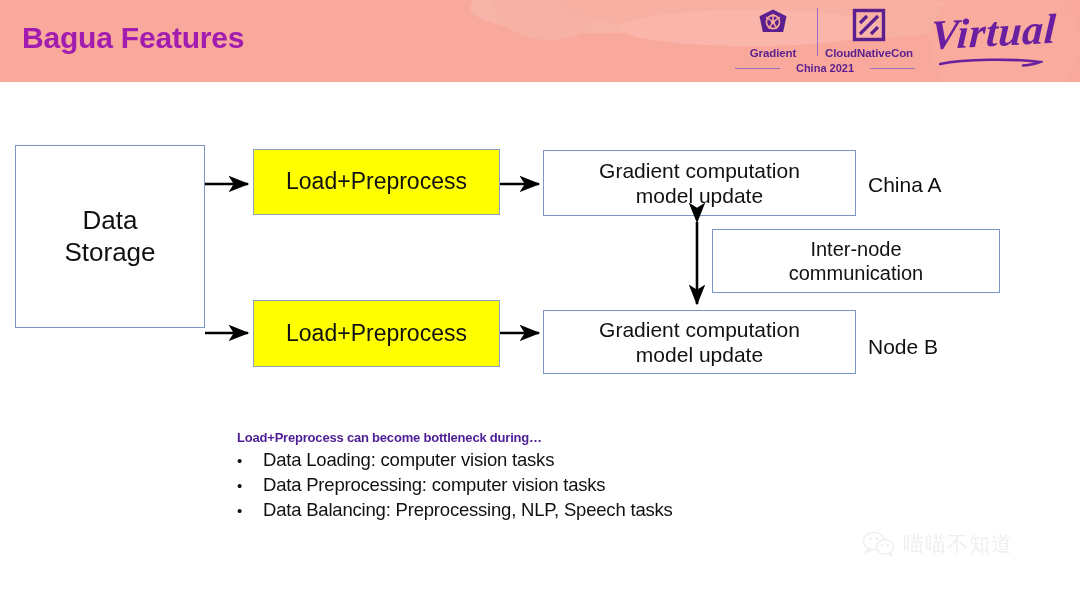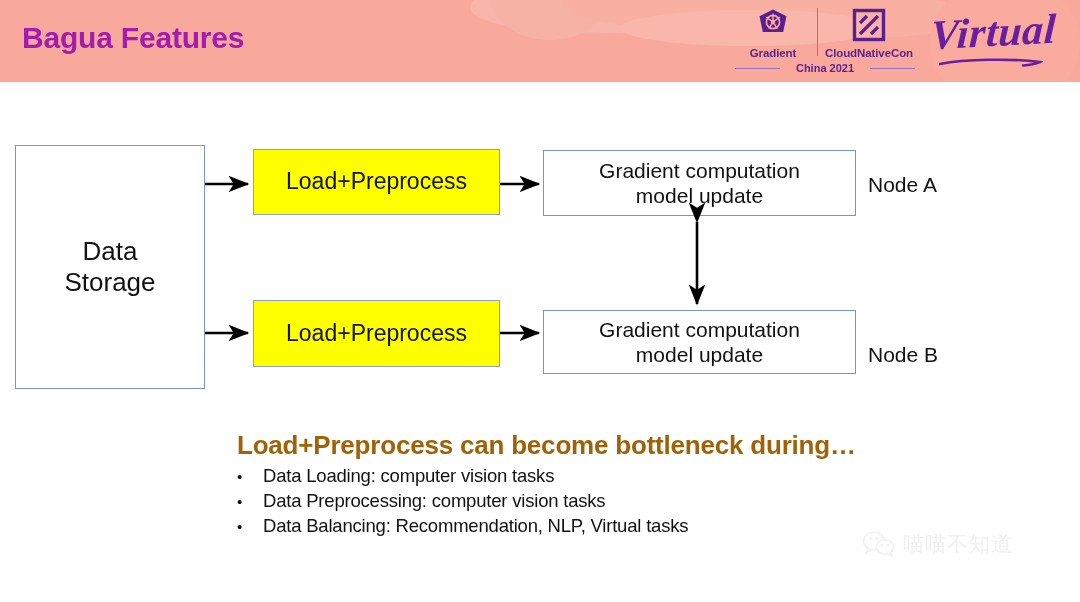--- a/index.html
+++ b/index.html
@@ -171,21 +171,21 @@
     display: flex;
     align-items: center;
     justify-content: center;
     text-align: center;
     color: #111111;
     line-height: 1.2;
     font-family: "Liberation Sans", sans-serif;
   }
   .box-storage {
     left: 15px; top: 145px;
-    width: 190px; height: 244px;
+    width: 190px; height: 183px;
     font-size: 26px;
   }
   .box-yellow {
     background: #ffff00;
     border: 1.5px solid #8aa0c4;
     font-size: 23px;
   }
   .box-load-a { left: 253px; top: 149px; width: 247px; height: 66px; }
   .box-load-b { left: 253px; top: 300px; width: 247px; height: 67px; }
   .box-grad {
@@ -201,40 +201,40 @@
   }
 
   .node-label {
     position: absolute;
     font-size: 21px;
     color: #111111;
     white-space: nowrap;
     font-family: "Liberation Sans", sans-serif;
   }
   .node-a { left: 868px; top: 173px; }
-  .node-b { left: 868px; top: 343px; }
+  .node-b { left: 868px; top: 335px; }
 
   .arrow-svg {
     position: absolute;
     left: 0; top: 0;
     width: 1080px; height: 602px;
     pointer-events: none;
   }
 
   
   .bullets {
     position: absolute;
     left: 237px;
     top: 430px;
     width: 620px;
   }
   .bullets-heading {
-    font-size: 26px;
+    font-size: 13px;
     font-weight: bold;
-    color: #a16207;
+    color: #4c1d95;
     letter-spacing: -0.2px;
     margin-bottom: 4px;
     font-family: "Liberation Sans", sans-serif;
   }
   .bullet-row {
     display: flex;
     align-items: baseline;
     font-size: 18.5px;
     color: #111111;
     margin-top: 3px;
@@ -345,22 +345,28 @@
     </div>
   </div>
 
   <div class="box box-grad box-grad-b">
     <div>
       <div>Gradient computation</div>
       <div>model update</div>
     </div>
   </div>
 
-
-  <div class="node-label node-a">Node A</div>
+  <div class="box box-inter">
+    <div>
+      <div>Inter-node</div>
+      <div>communication</div>
+    </div>
+  </div>
+
+  <div class="node-label node-a">China A</div>
   <div class="node-label node-b">Node B</div>
 
   <svg class="arrow-svg" viewBox="0 0 1080 602">
     <defs>
       <marker id="ah" markerWidth="9" markerHeight="9" refX="7.5" refY="3.2" orient="auto" markerUnits="strokeWidth">
         <path d="M0,0 L8,3.2 L0,6.4 L2,3.2 z" fill="#000000"></path>
       </marker>
     </defs>
     <g stroke="#000000" stroke-width="2.6" fill="none">
       <line x1="205" y1="184" x2="248" y2="184" marker-end="url(#ah)"></line>
@@ -377,21 +383,21 @@
     <div class="bullet-row">
       <span class="bullet-dot">•</span>
       <span>Data Loading: computer vision tasks</span>
     </div>
     <div class="bullet-row">
       <span class="bullet-dot">•</span>
       <span>Data Preprocessing: computer vision tasks</span>
     </div>
     <div class="bullet-row">
       <span class="bullet-dot">•</span>
-      <span>Data Balancing: Recommendation, NLP, Virtual tasks</span>
+      <span>Data Balancing: Preprocessing, NLP, Speech tasks</span>
     </div>
   </div>
 
   <div class="watermark">
     <svg width="34" height="28" viewBox="0 0 34 28">
       <ellipse cx="12" cy="11" rx="10.5" ry="8.8" fill="none" stroke="#e4e4e4" stroke-width="1.6"></ellipse>
       <path d="M6,18 L4,23 L9.5,19.6" fill="none" stroke="#e4e4e4" stroke-width="1.6" stroke-linejoin="round"></path>
       <circle cx="8.5" cy="8.5" r="1.5" fill="#e4e4e4"></circle>
       <circle cx="15" cy="8.5" r="1.5" fill="#e4e4e4"></circle>
       <ellipse cx="23" cy="17" rx="8.6" ry="7.2" fill="#ffffff" stroke="#e4e4e4" stroke-width="1.6"></ellipse>

